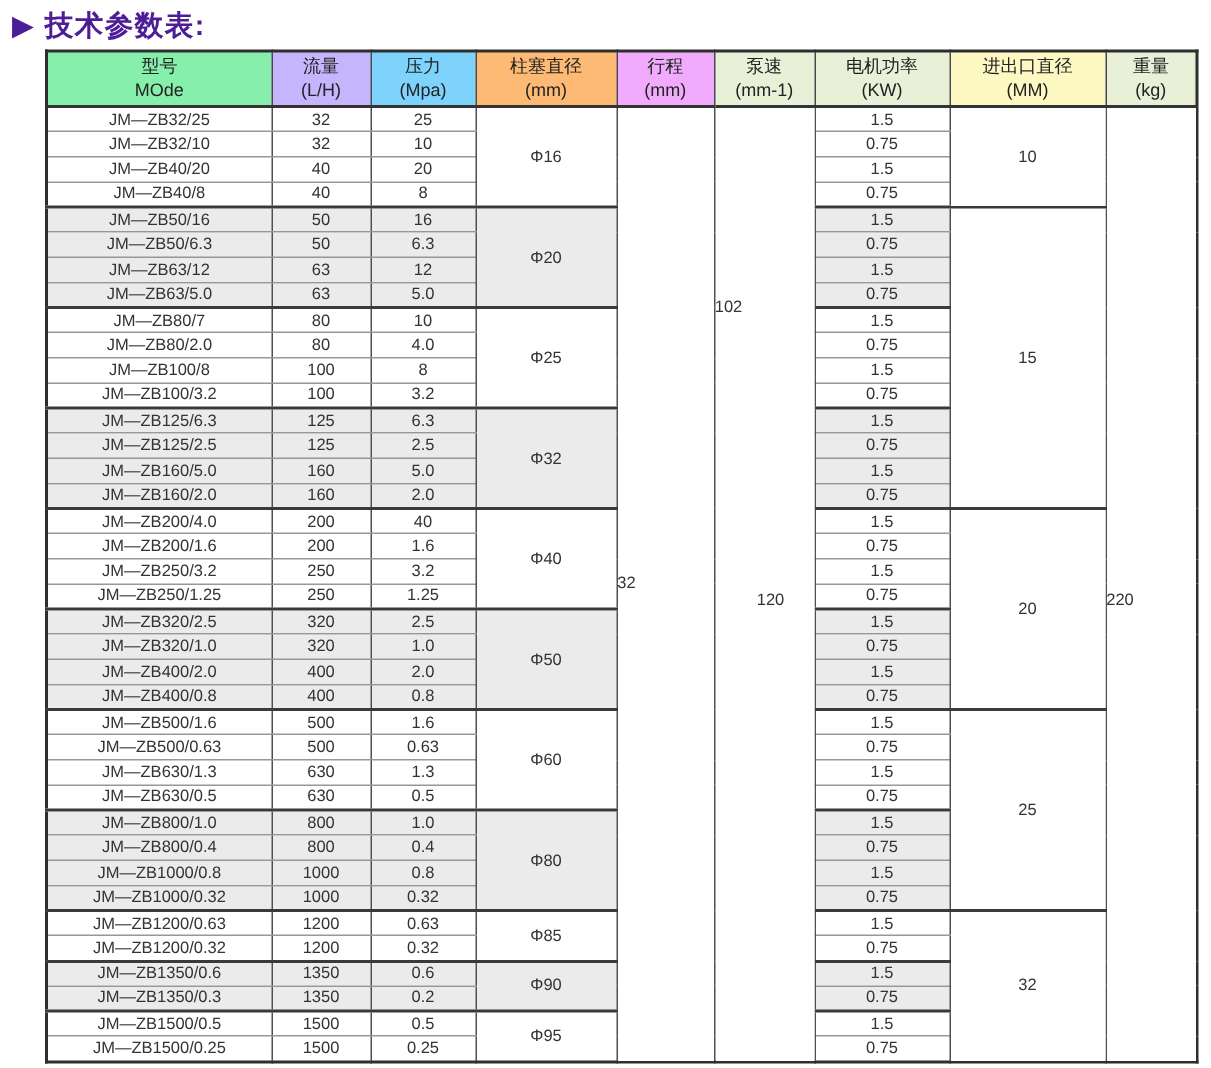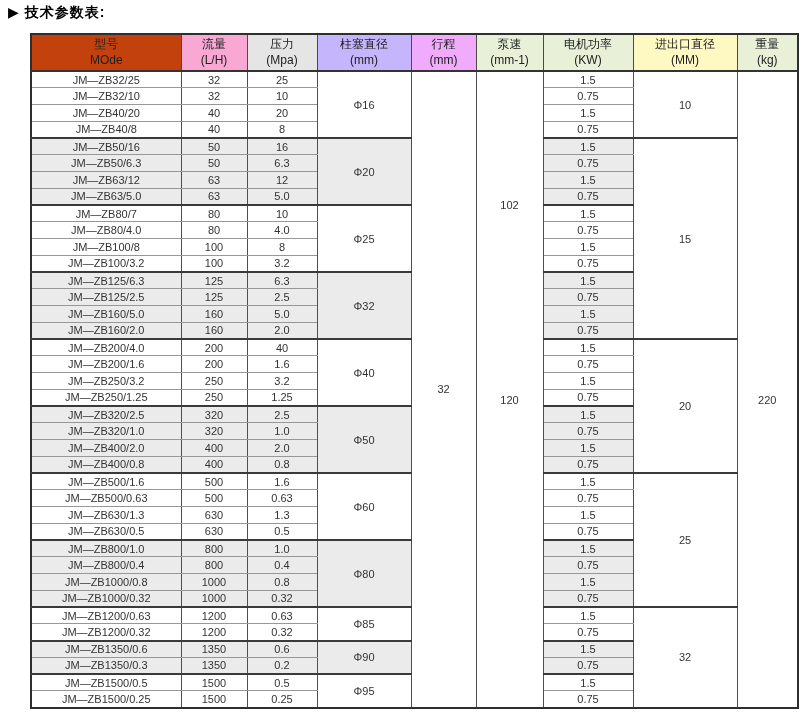--- a/index.html
+++ b/index.html
@@ -2,21 +2,21 @@
 <html><head>
 <meta charset="utf-8">
 <style>
   html,body{margin:0;padding:0;}
   body{
     width:807px;height:712px;background:#ffffff;position:relative;
     font-family:"Liberation Sans","DejaVu Sans",sans-serif;color:#222;
     -webkit-font-smoothing:antialiased;
   }
   .page-title{
-    position:absolute;left:8px;top:4px;font-size:14px;font-weight:bold;color:#000000;
+    position:absolute;left:8px;top:4px;font-size:19px;font-weight:bold;color:#4c1d95;
     letter-spacing:1px;
   }
   .tbl-wrap{position:absolute;left:30px;top:33px;}
   table{
     border-collapse:collapse;table-layout:fixed;width:767px;
     border:2px solid #2e2e2e;
   }
   th{
     border:1px solid #4a4a4a;border-bottom:2px solid #333;
     padding:0;font-size:12px;font-weight:normal;color:#222;
@@ -25,21 +25,21 @@
   td{
     border:1px solid #979797;border-left:1px solid #4f4f4f;border-right:1px solid #4f4f4f;
     padding:0;font-size:11px;color:#333;text-align:center;vertical-align:middle;
     overflow:hidden;white-space:nowrap;
   }
   tbody tr{height:16.76px;}
   tr.gt > td{border-top:2px solid #3a3a3a;}
   td.shade{background:#ebebeb;}
   td.mergecol{position:relative;background:#ffffff;}
   td.mergecol .pin{
-    position:absolute;left:0;width:100%;transform:translateY(-50%);text-align:center;
+    position:absolute;left:0;width:100%;transform:translateY(-50%);text-align:left;
   }
   col.c-model{width:150px;} col.c-flow{width:66px;} col.c-press{width:70px;}
   col.c-plunger{width:94px;} col.c-stroke{width:65px;} col.c-pump{width:67px;}
   col.c-power{width:90px;} col.c-port{width:104px;} col.c-weight{width:61px;}
 </style>
 </head>
 <body>
 
 <div class="page-title">▶ 技术参数表:</div>
 
@@ -51,33 +51,33 @@
         <col class="c-press">
       <col class="c-plunger">
         <col class="c-stroke">
         <col class="c-pump">
       <col class="c-power">
         <col class="c-port">
         <col class="c-weight">
     </colgroup>
     <thead>
       <tr>
-        <th style="background: #c2410c;">
+        <th style="background: #86efac;">
           <div>型号</div>
           <div>MOde</div>
         </th>
-        <th style="background: #f9a8d4;">
+        <th style="background: #c4b5fd;">
           <div>流量</div>
           <div>(L/H)</div>
         </th>
-        <th style="background: #e5e5e5;">
+        <th style="background: #7dd3fc;">
           <div>压力</div>
           <div>(Mpa)</div>
         </th>
-        <th style="background: #c4b5fd;">
+        <th style="background: #fdba74;">
           <div>柱塞直径</div>
           <div>(mm)</div>
         </th>
         <th style="background: #f0abfc;">
           <div>行程</div>
           <div>(mm)</div>
         </th>
         <th style="background: rgb(233, 240, 216);">
           <div>泵速</div>
           <div>(mm-1)</div>
@@ -100,21 +100,21 @@
         <tr class="gt">
           <td>JM—ZB32/25</td>
           <td>32</td>
           <td>25</td>
           <td rowspan="4">Φ16</td>
           <td rowspan="38" class="mergecol">
             <div class="pin" style="top: 50%;">32</div>
           </td>
           <td rowspan="38" class="mergecol">
             <div class="pin" style="top: 21%;">102</div>
-            <div class="pin" style="top: 51.7%;">120</div>
+            <div class="pin" style="top: 51.7%; padding-left: 28px;">120</div>
           </td>
           <td>1.5</td>
           <td rowspan="4" class="mergecol">10</td>
           <td rowspan="38" class="mergecol">
             <div class="pin" style="top: 51.7%;">220</div>
           </td>
         </tr>
         <tr>
           <td>JM—ZB32/10</td>
           <td>32</td>
@@ -160,21 +160,21 @@
           <td class="shade">0.75</td>
         </tr>
         <tr class="gt">
           <td>JM—ZB80/7</td>
           <td>80</td>
           <td>10</td>
           <td rowspan="4">Φ25</td>
           <td>1.5</td>
         </tr>
         <tr>
-          <td>JM—ZB80/4.0</td>
+          <td>JM—ZB80/2.0</td>
           <td>80</td>
           <td>4.0</td>
           <td>0.75</td>
         </tr>
         <tr>
           <td>JM—ZB100/8</td>
           <td>100</td>
           <td>8</td>
           <td>1.5</td>
         </tr>

